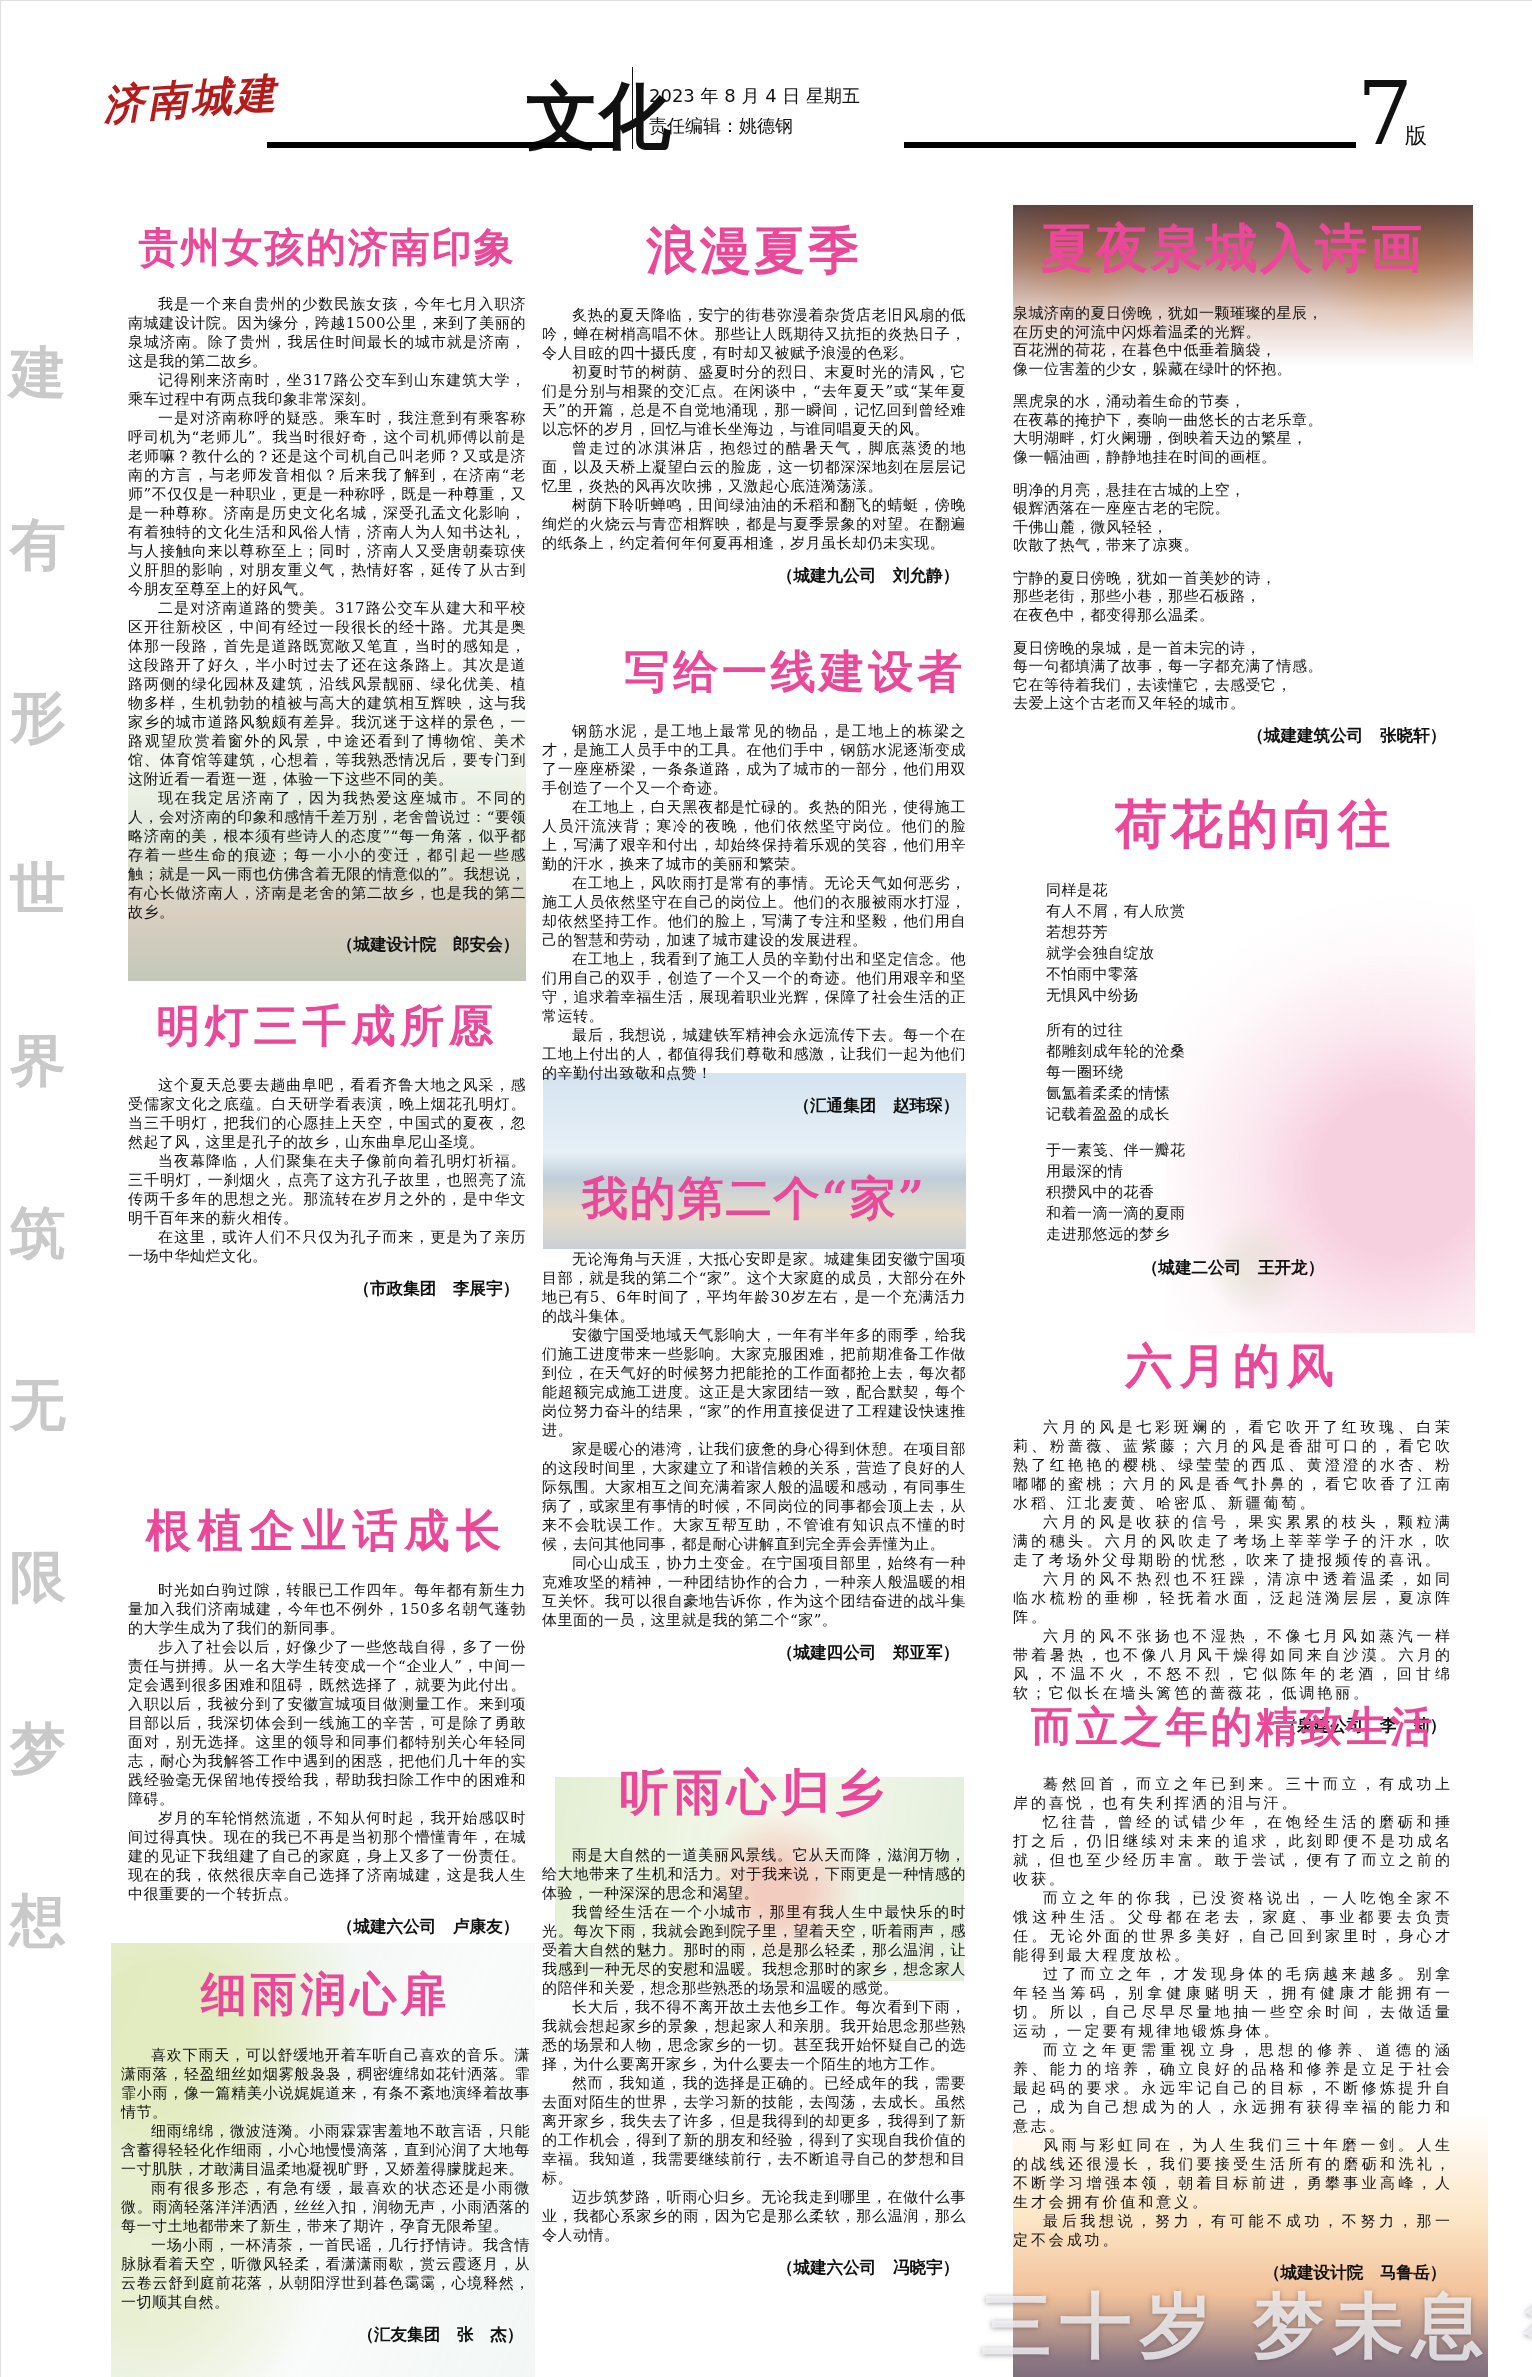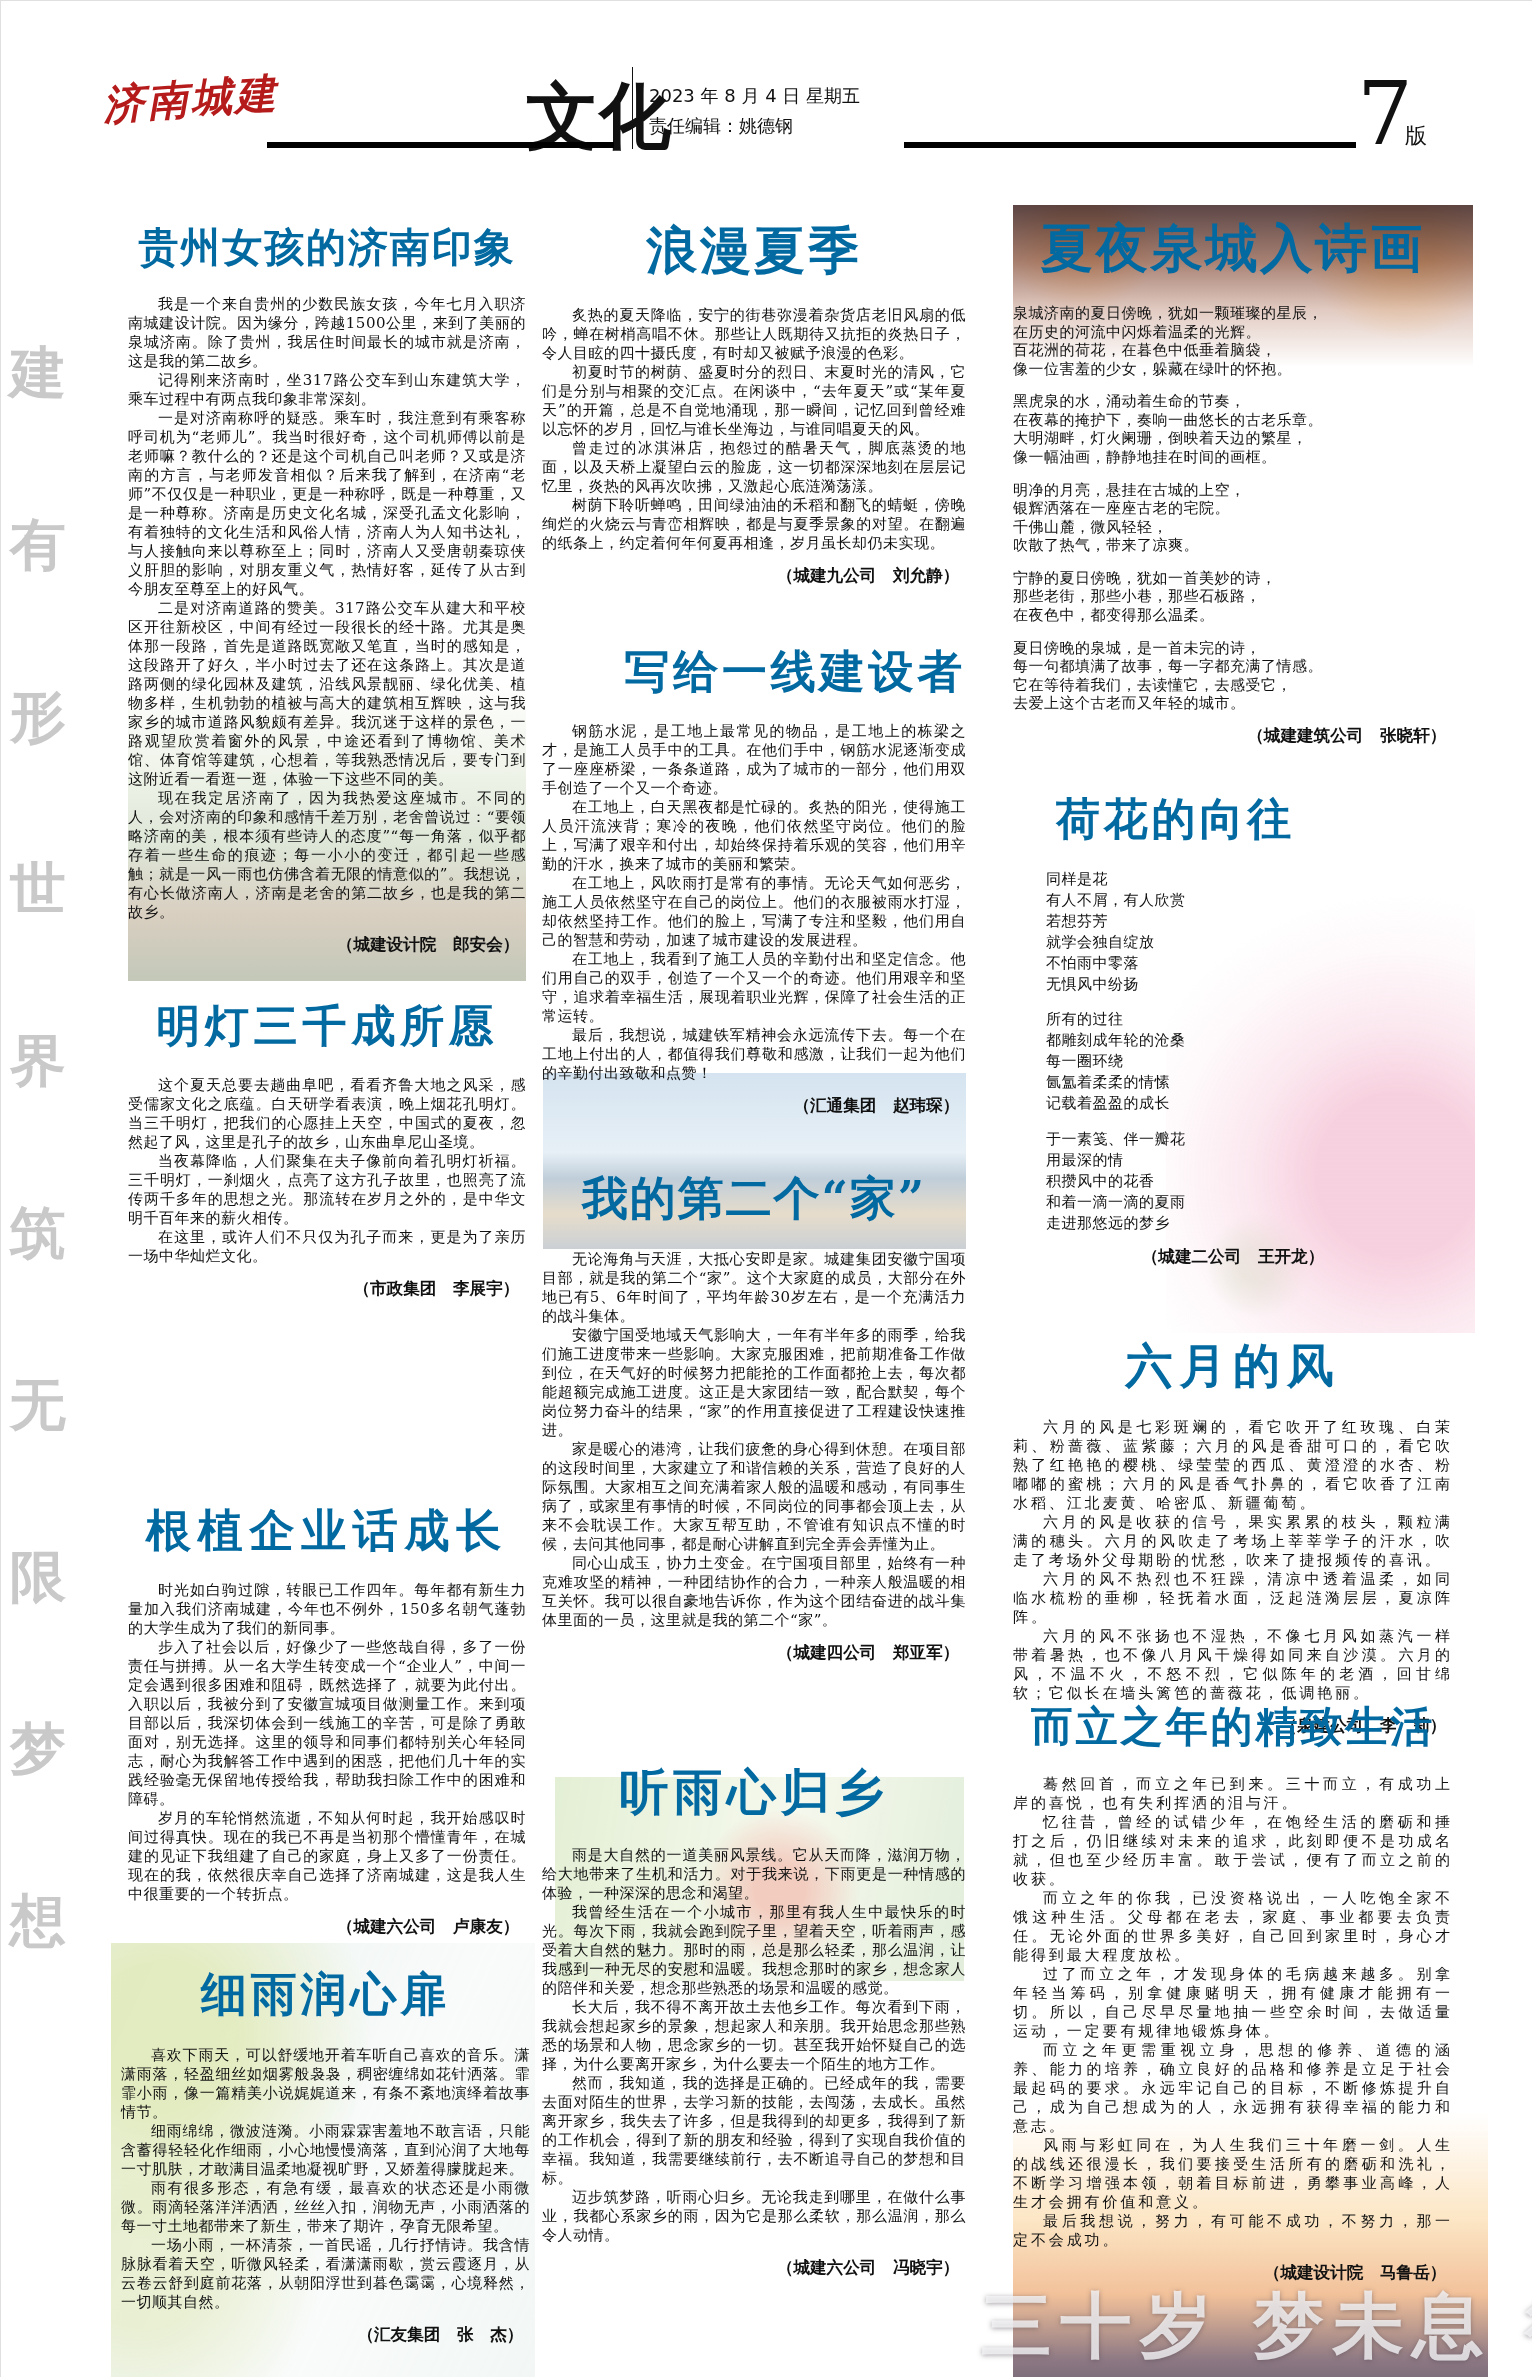--- a/index.html
+++ b/index.html
@@ -21,21 +21,21 @@
   .page-num{position:absolute;left:1356px;top:61px;font-size:88px;font-weight:400;
             font-family:"DejaVu Serif","Liberation Serif",serif;}
   .page-num-label{position:absolute;left:1404px;top:120px;font-size:22px;}
   
   .slogan{position:absolute;left:5.7px;top:285px;width:62px;display:flex;flex-direction:column;
           align-items:center;color:#c9c9c9;font-weight:bold;
           font-family:"DejaVu Serif","Liberation Serif",serif;}
   .slogan span{display:block;font-size:56px;line-height:172px;}
   
   .article{position:absolute;z-index:2;}
-  .title{text-align:center;font-weight:900;margin:0 0 20px 0;color:#0369a1;}
+  .title{text-align:center;font-weight:900;margin:0 0 20px 0;color:#ec4899;}
   .ft-sans{font-family:"DejaVu Sans","Liberation Sans",sans-serif;}
   .ft-serif{font-family:"DejaVu Serif","Liberation Serif",serif;}
   .body p.para{margin:0;font-size:15px;line-height:19px;text-align:justify;
           text-indent:2em;letter-spacing:0.5px;}
   .poem p{margin:0;font-size:15px;line-height:18.5px;min-height:14.3px;letter-spacing:0.5px;}
   .poem-indent{padding-left:33px;}
   .poem-indent p{line-height:21px;}
   .byline{margin-top:12.4px;text-align:right;font-weight:bold;font-size:16.6px;
           font-family:"DejaVu Sans","Liberation Sans",sans-serif;padding-right:6.7px;}
   .byline-center{text-align:center;padding-right:0;}
@@ -223,21 +223,21 @@
         <p class="pline"></p>
         <p class="pline">夏日傍晚的泉城，是一首未完的诗，</p>
         <p class="pline">每一句都填满了故事，每一字都充满了情感。</p>
         <p class="pline">它在等待着我们，去读懂它，去感受它，</p>
         <p class="pline">去爱上这个古老而又年轻的城市。</p>
       </div>
     <div class="byline">（城建建筑公司　张晓轩）</div>
   </div>
 
   <div class="article" style="left:1012px;top:789px;width:440px;">
-    <h2 class="title ft-sans" style="font-size:44px;letter-spacing:3.8px;text-align:left;padding-left:43px;">荷花的向往</h2>
+    <h2 class="title ft-sans" style="font-size:52px;letter-spacing:3.8px;text-align:center;padding-left:43px;">荷花的向往</h2>
     <div class="body poem poem-indent">
         <p class="pline">同样是花</p>
         <p class="pline">有人不屑，有人欣赏</p>
         <p class="pline">若想芬芳</p>
         <p class="pline">就学会独自绽放</p>
         <p class="pline">不怕雨中零落</p>
         <p class="pline">无惧风中纷扬</p>
         <p class="pline"></p>
         <p class="pline">所有的过往</p>
         <p class="pline">都雕刻成年轮的沧桑</p>

